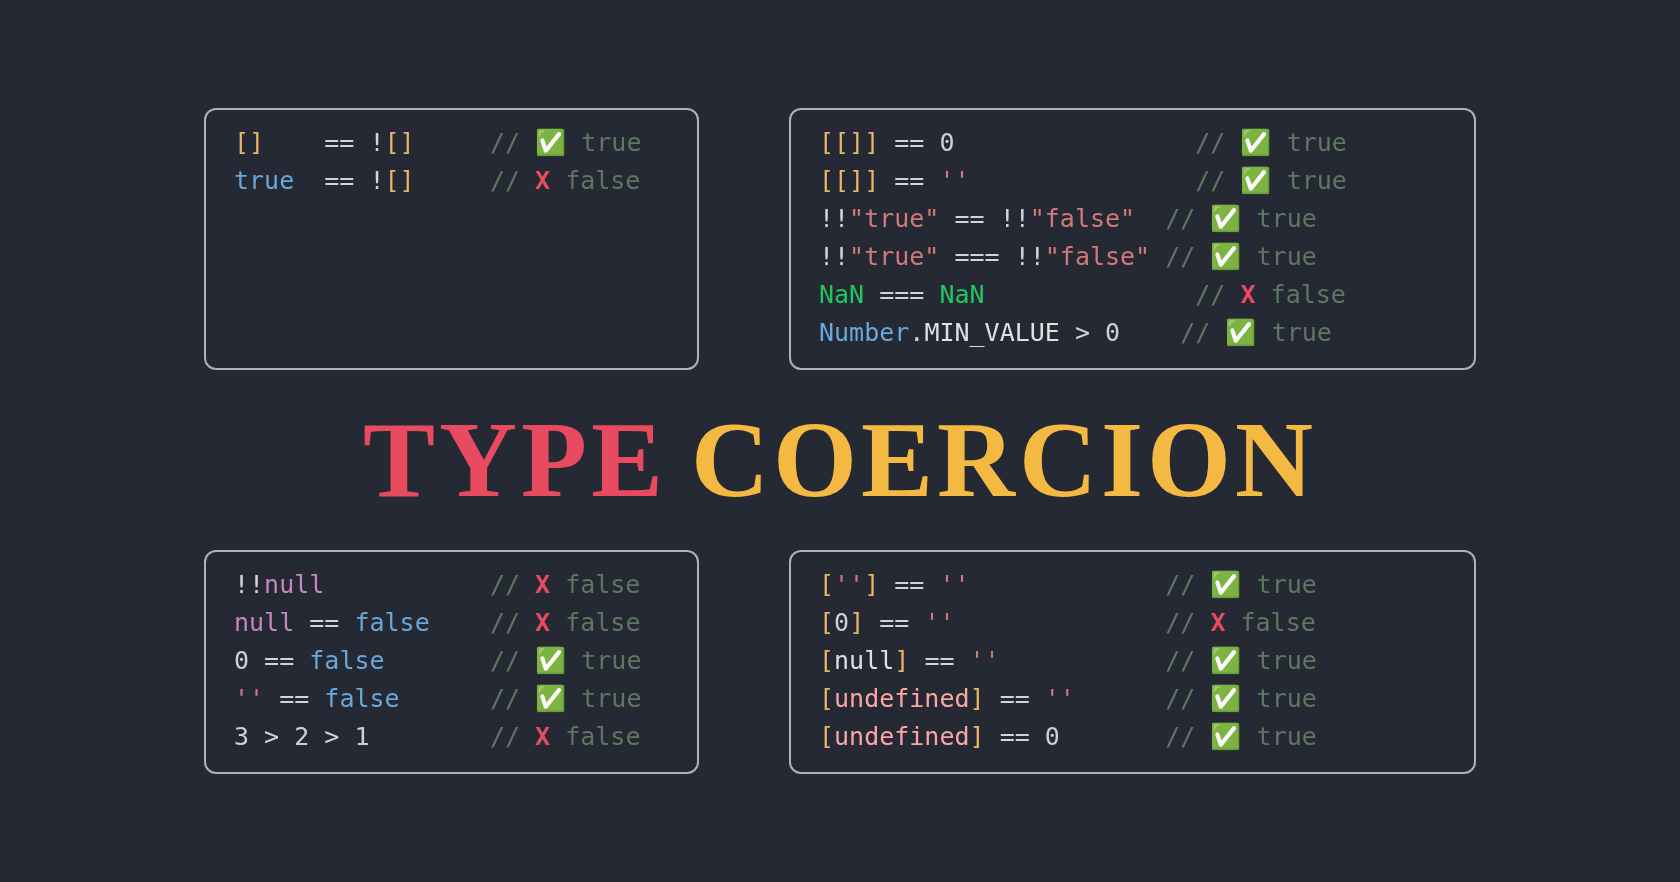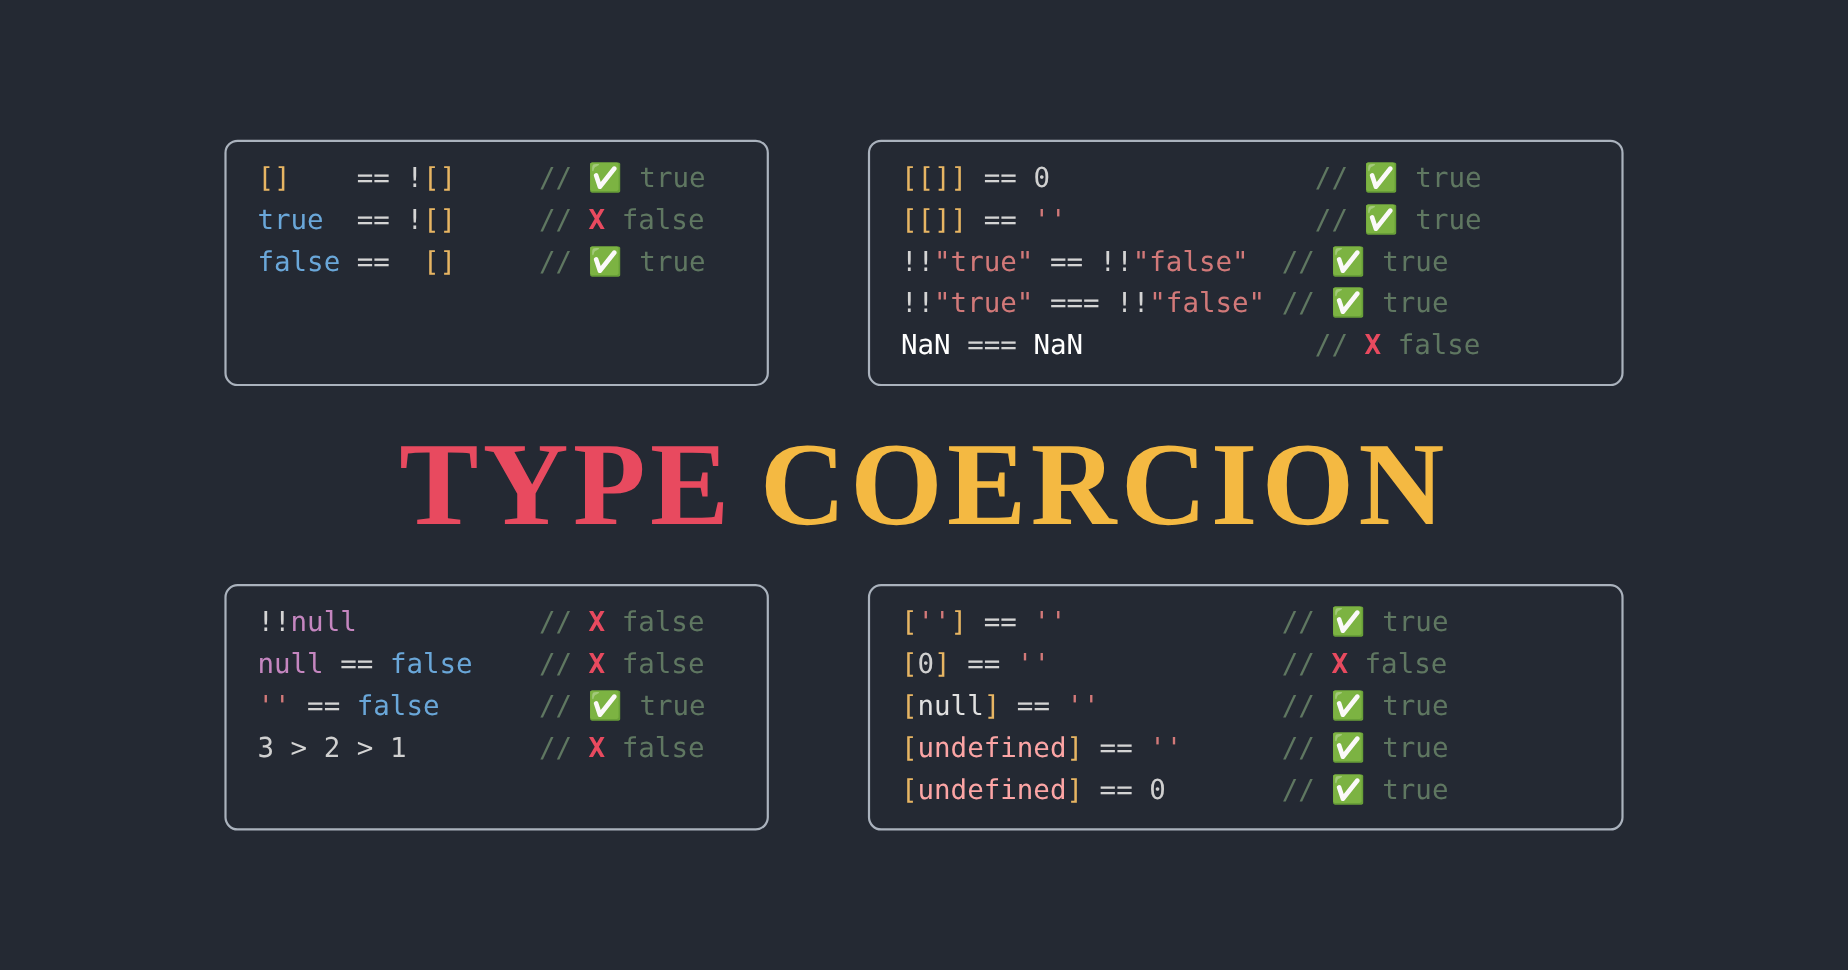--- a/index.html
+++ b/index.html
@@ -66,50 +66,51 @@
   .tk-bool    { color: #6aa7d9; }
   .tk-num     { color: #d0d0d0; }
   .tk-str     { color: #d27979; }
   .tk-kw      { color: #c586c0; }
   .tk-prop    { color: #e0e0e0; }
   .tk-comment { color: #5f7761; }
   .tk-check   { color: #4caf50; }
   .tk-cross   { color: #e84a5f; font-weight:700;}
   .tk-result  { color: #5f7761; }
   .tk-undef   { color: #fca5a5; }
-  .tk-nan     { color: #ffffff; }
+  .tk-nan     { color: #22c55e; }
   .tk-null2   { color: #e0e0e0; }
 </style>
 </head>
 <body>
 
 <div class="row">
   <div class="code-box left" id="box-tl">
       <div class="code-line"><span class="tk-bracket">[]    </span><span class="tk-equals">==</span><span class="tk-op"> !</span><span class="tk-bracket">[]     </span><span class="tk-comment">// </span><span class="tk-check">✅</span><span class="tk-result"> true</span></div>
       <div class="code-line"><span class="tk-bool">true  </span><span class="tk-equals">==</span><span class="tk-op"> !</span><span class="tk-bracket">[]     </span><span class="tk-comment">// </span><span class="tk-cross">X</span><span class="tk-result"> false</span></div>
-      <div class="code-line"><span class="tk-bool">false </span><span class="tk-equals">==</span><span class="tk-op">  </span><span class="tk-bracket">[]     </span><span class="tk-comment">// </span><span class="tk-check">✅</span><span class="tk-result"> true</span></div>
     </div>
   <div class="code-box right" id="box-tr">
       <div class="code-line"><span class="tk-bracket">[[]] </span><span class="tk-equals">==</span><span class="tk-op"> </span><span class="tk-num">0                </span><span class="tk-comment">// </span><span class="tk-check">✅</span><span class="tk-result"> true</span></div>
       <div class="code-line"><span class="tk-bracket">[[]] </span><span class="tk-equals">==</span><span class="tk-op"> </span><span class="tk-str">''               </span><span class="tk-comment">// </span><span class="tk-check">✅</span><span class="tk-result"> true</span></div>
       <div class="code-line"><span class="tk-op">!!</span><span class="tk-str">"true"</span><span class="tk-op"> </span><span class="tk-equals">==</span><span class="tk-op"> !!</span><span class="tk-str">"false"  </span><span class="tk-comment">// </span><span class="tk-check">✅</span><span class="tk-result"> true</span></div>
       <div class="code-line"><span class="tk-op">!!</span><span class="tk-str">"true"</span><span class="tk-op"> </span><span class="tk-equals">===</span><span class="tk-op"> !!</span><span class="tk-str">"false" </span><span class="tk-comment">// </span><span class="tk-check">✅</span><span class="tk-result"> true</span></div>
       <div class="code-line"><span class="tk-nan">NaN </span><span class="tk-equals">===</span><span class="tk-op"> </span><span class="tk-nan">NaN              </span><span class="tk-comment">// </span><span class="tk-cross">X</span><span class="tk-result"> false</span></div>
+      <div class="code-line"><span class="tk-bool">Number</span><span class="tk-op">.</span><span class="tk-prop">MIN_VALUE </span><span class="tk-equals">&gt;</span><span class="tk-op"> </span><span class="tk-num">0    </span><span class="tk-comment">// </span><span class="tk-check">✅</span><span class="tk-result"> true</span></div>
     </div>
 </div>
 
 <div class="title">
   <span class="title-word1">TYPE</span>
   <span class="title-word2">COERCION</span>
 </div>
 
 <div class="row">
   <div class="code-box left" id="box-bl">
       <div class="code-line"><span class="tk-op">!!</span><span class="tk-kw">null           </span><span class="tk-comment">// </span><span class="tk-cross">X</span><span class="tk-result"> false</span></div>
       <div class="code-line"><span class="tk-kw">null </span><span class="tk-equals">==</span><span class="tk-op"> </span><span class="tk-bool">false    </span><span class="tk-comment">// </span><span class="tk-cross">X</span><span class="tk-result"> false</span></div>
+      <div class="code-line"><span class="tk-num">0 </span><span class="tk-equals">==</span><span class="tk-op"> </span><span class="tk-bool">false       </span><span class="tk-comment">// </span><span class="tk-check">✅</span><span class="tk-result"> true</span></div>
       <div class="code-line"><span class="tk-str">'' </span><span class="tk-equals">==</span><span class="tk-op"> </span><span class="tk-bool">false      </span><span class="tk-comment">// </span><span class="tk-check">✅</span><span class="tk-result"> true</span></div>
       <div class="code-line"><span class="tk-num">3 </span><span class="tk-equals">&gt;</span><span class="tk-op"> </span><span class="tk-num">2 </span><span class="tk-equals">&gt;</span><span class="tk-op"> </span><span class="tk-num">1        </span><span class="tk-comment">// </span><span class="tk-cross">X</span><span class="tk-result"> false</span></div>
     </div>
   <div class="code-box right" id="box-br">
       <div class="code-line"><span class="tk-bracket">[</span><span class="tk-str">''</span><span class="tk-bracket">] </span><span class="tk-equals">==</span><span class="tk-op"> </span><span class="tk-str">''             </span><span class="tk-comment">// </span><span class="tk-check">✅</span><span class="tk-result"> true</span></div>
       <div class="code-line"><span class="tk-bracket">[</span><span class="tk-num">0</span><span class="tk-bracket">] </span><span class="tk-equals">==</span><span class="tk-op"> </span><span class="tk-str">''              </span><span class="tk-comment">// </span><span class="tk-cross">X</span><span class="tk-result"> false</span></div>
       <div class="code-line"><span class="tk-bracket">[</span><span class="tk-null2">null</span><span class="tk-bracket">] </span><span class="tk-equals">==</span><span class="tk-op"> </span><span class="tk-str">''           </span><span class="tk-comment">// </span><span class="tk-check">✅</span><span class="tk-result"> true</span></div>
       <div class="code-line"><span class="tk-bracket">[</span><span class="tk-undef">undefined</span><span class="tk-bracket">] </span><span class="tk-equals">==</span><span class="tk-op"> </span><span class="tk-str">''      </span><span class="tk-comment">// </span><span class="tk-check">✅</span><span class="tk-result"> true</span></div>
       <div class="code-line"><span class="tk-bracket">[</span><span class="tk-undef">undefined</span><span class="tk-bracket">] </span><span class="tk-equals">==</span><span class="tk-op"> </span><span class="tk-num">0       </span><span class="tk-comment">// </span><span class="tk-check">✅</span><span class="tk-result"> true</span></div>
     </div>

